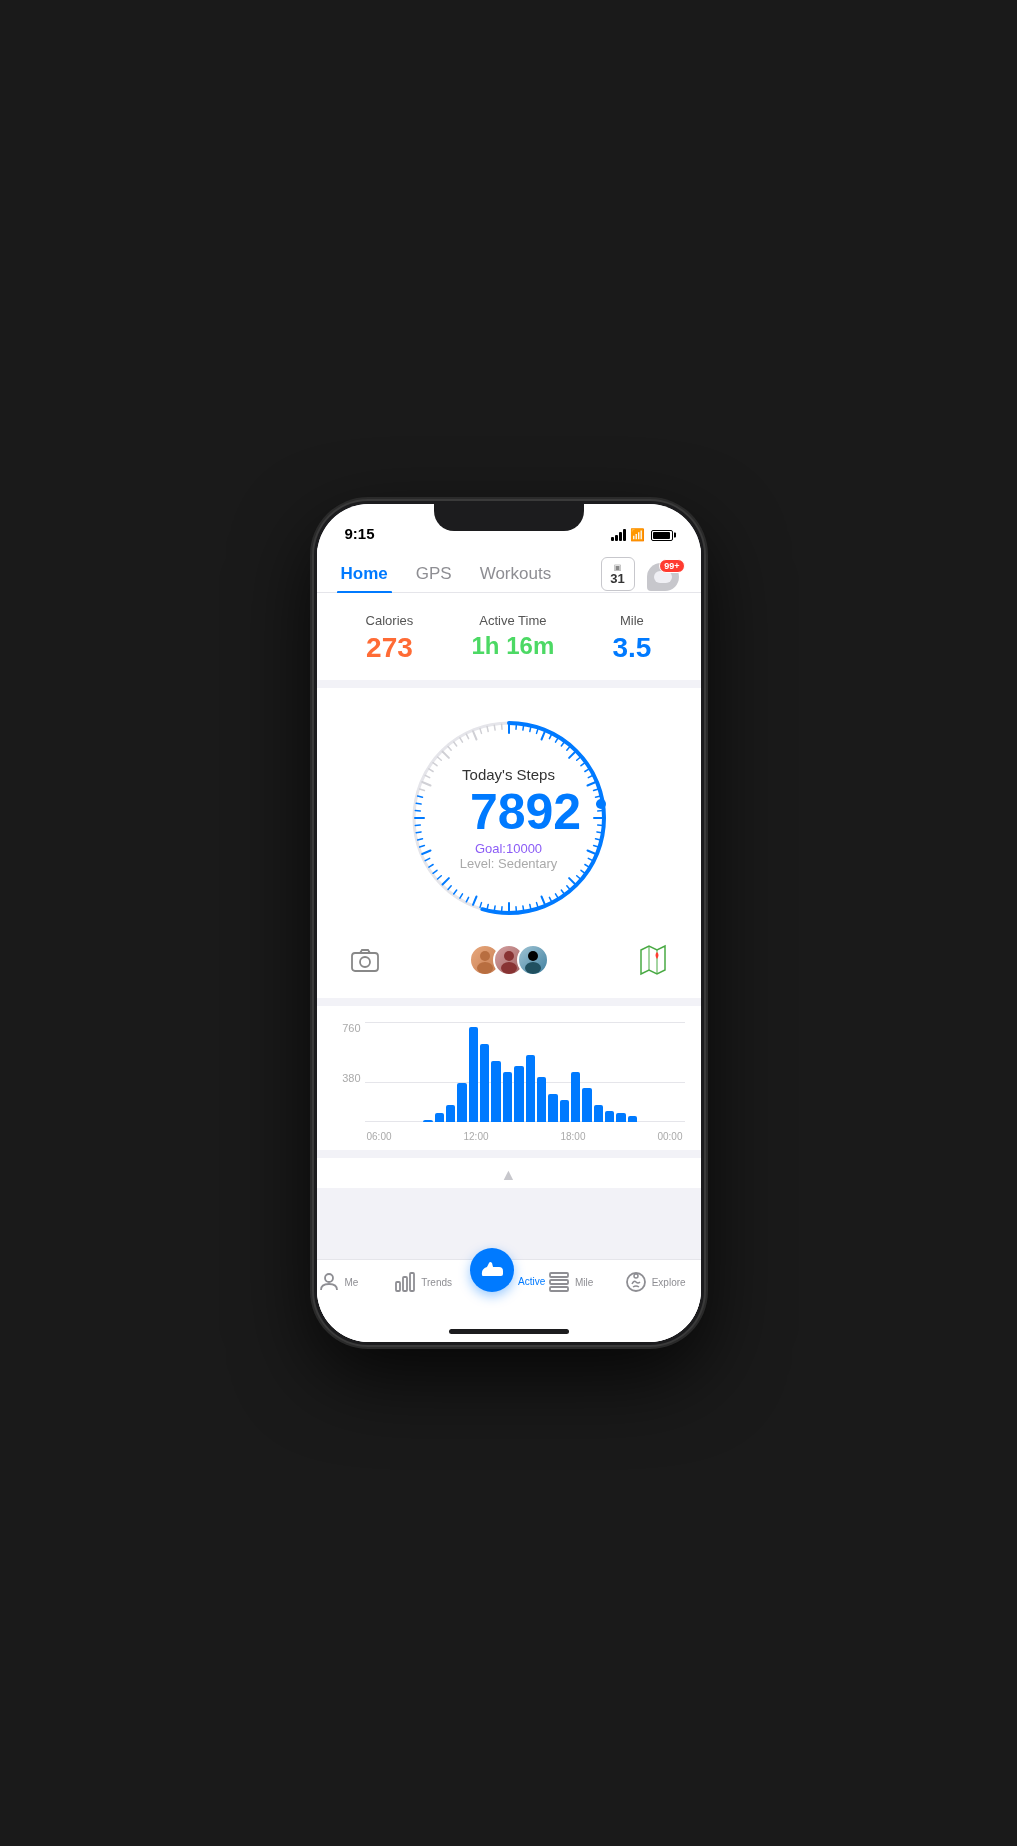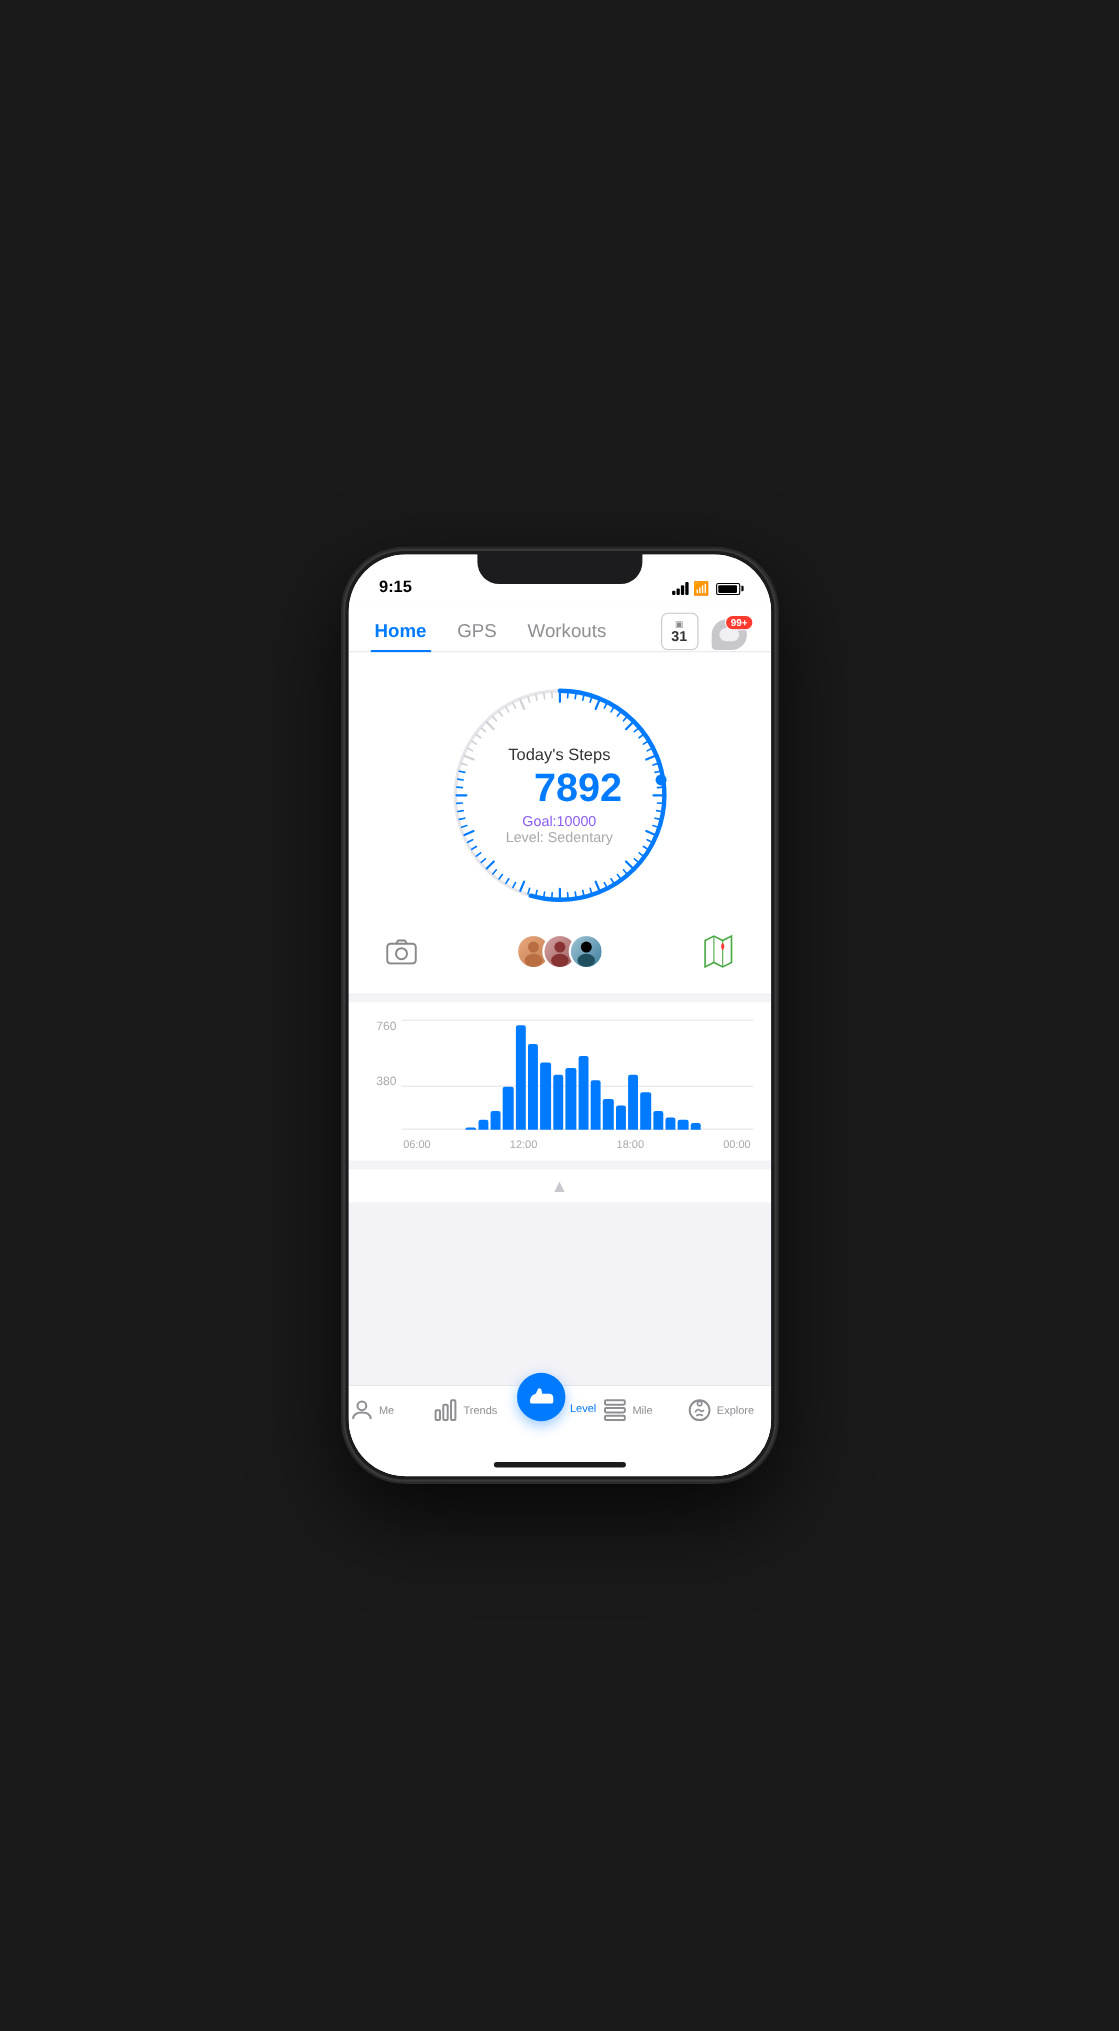--- a/index.html
+++ b/index.html
@@ -236,21 +236,21 @@
       top: 50%; left: 50%;
       transform: translate(-50%, -50%);
       text-align: center;
     }
     .steps-label {
       font-size: 15px;
       color: #333;
       margin-bottom: 4px;
     }
     .steps-value {
-      font-size: 36px;
+      font-size: 50px;
       font-weight: 700;
       color: #007aff;
       line-height: 1;
       margin-left: 34px;
     }
     .steps-goal {
       font-size: 13px;
       color: #8b5cf6;
       margin-top: 4px;
     }
@@ -447,20 +447,34 @@
             <div class="chat-bubble">
               <div class="chat-bubble-inner"></div>
             </div>
             <div class="badge">99+</div>
           </div>
         </div>
       </div>
 
       <div class="main-scroll">
 
+        <div class="stats-section">
+          <div class="stat-item">
+            <div class="stat-label">Calories</div>
+            <div class="stat-value calories">273</div>
+          </div>
+          <div class="stat-item">
+            <div class="stat-label">Active Time</div>
+            <div class="stat-value active-time">1h 16m</div>
+          </div>
+          <div class="stat-item">
+            <div class="stat-label">Mile</div>
+            <div class="stat-value mile">3.5</div>
+          </div>
+        </div>
 
         <div class="steps-section">
           <div class="circle-container">
             <svg class="circle-svg" viewBox="0 0 220 220">
 
               <g id="ticks">
                 
               </g>
 
               <circle cx="110" cy="110" r="95" fill="none" stroke="#e5e5ea" stroke-width="3"></circle>
@@ -674,21 +688,21 @@
           </svg>
           <span class="nav-label">Trends</span>
         </div>
         <div class="nav-item" style="margin-top:-4px">
           <div class="nav-shoe">
             <svg width="26" height="22" viewBox="0 0 26 22">
               <path d="M3 16 Q2 10 8 8 Q12 6 14 8 L20 8 Q24 8 24 12 L24 15 Q24 17 22 17 L4 17 Q3 17 3 16Z" fill="white"></path>
               <path d="M8 8 L10 4 Q11 2 13 4 L14 8" fill="white"></path>
             </svg>
           </div>
-          <span class="nav-label active" style="margin-top:4px;color:#007aff">Level</span>
+          <span class="nav-label active" style="margin-top:4px;color:#007aff">Active</span>
         </div>
         <div class="nav-item">
           <svg width="24" height="24" viewBox="0 0 24 24">
             <rect x="3" y="3" width="18" height="4" rx="1" fill="none" stroke="#8e8e93" stroke-width="1.8"></rect>
             <rect x="3" y="10" width="18" height="4" rx="1" fill="none" stroke="#8e8e93" stroke-width="1.8"></rect>
             <rect x="3" y="17" width="18" height="4" rx="1" fill="none" stroke="#8e8e93" stroke-width="1.8"></rect>
           </svg>
           <span class="nav-label">Mile</span>
         </div>
         <div class="nav-item">

